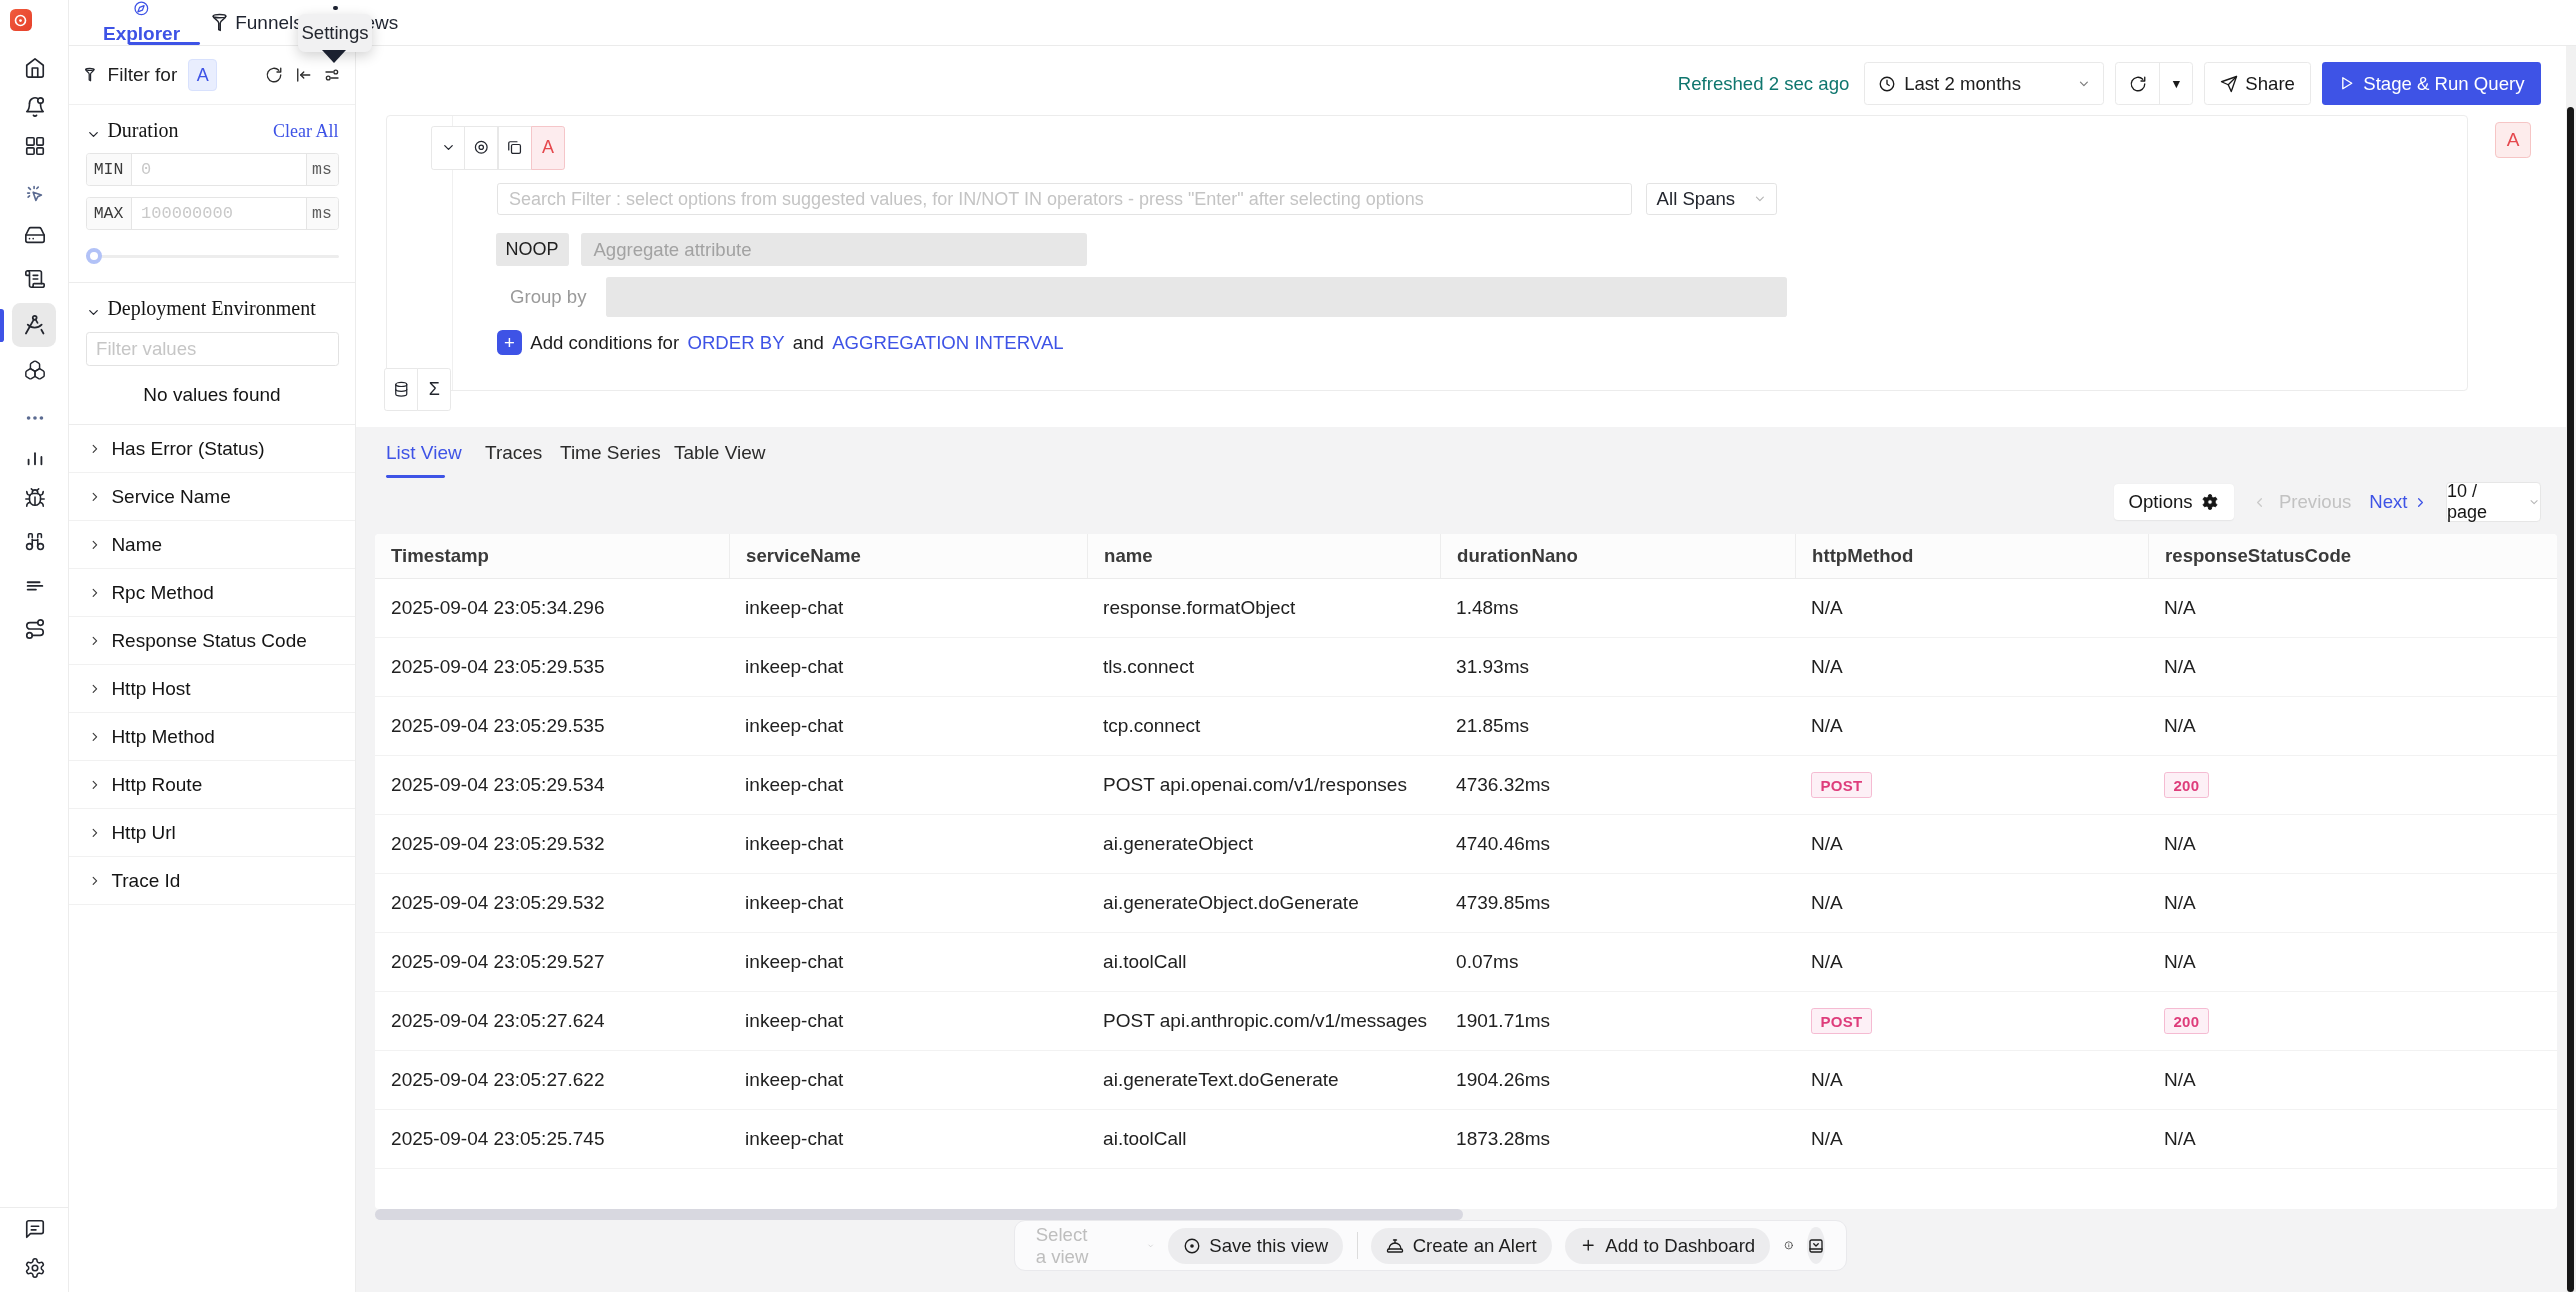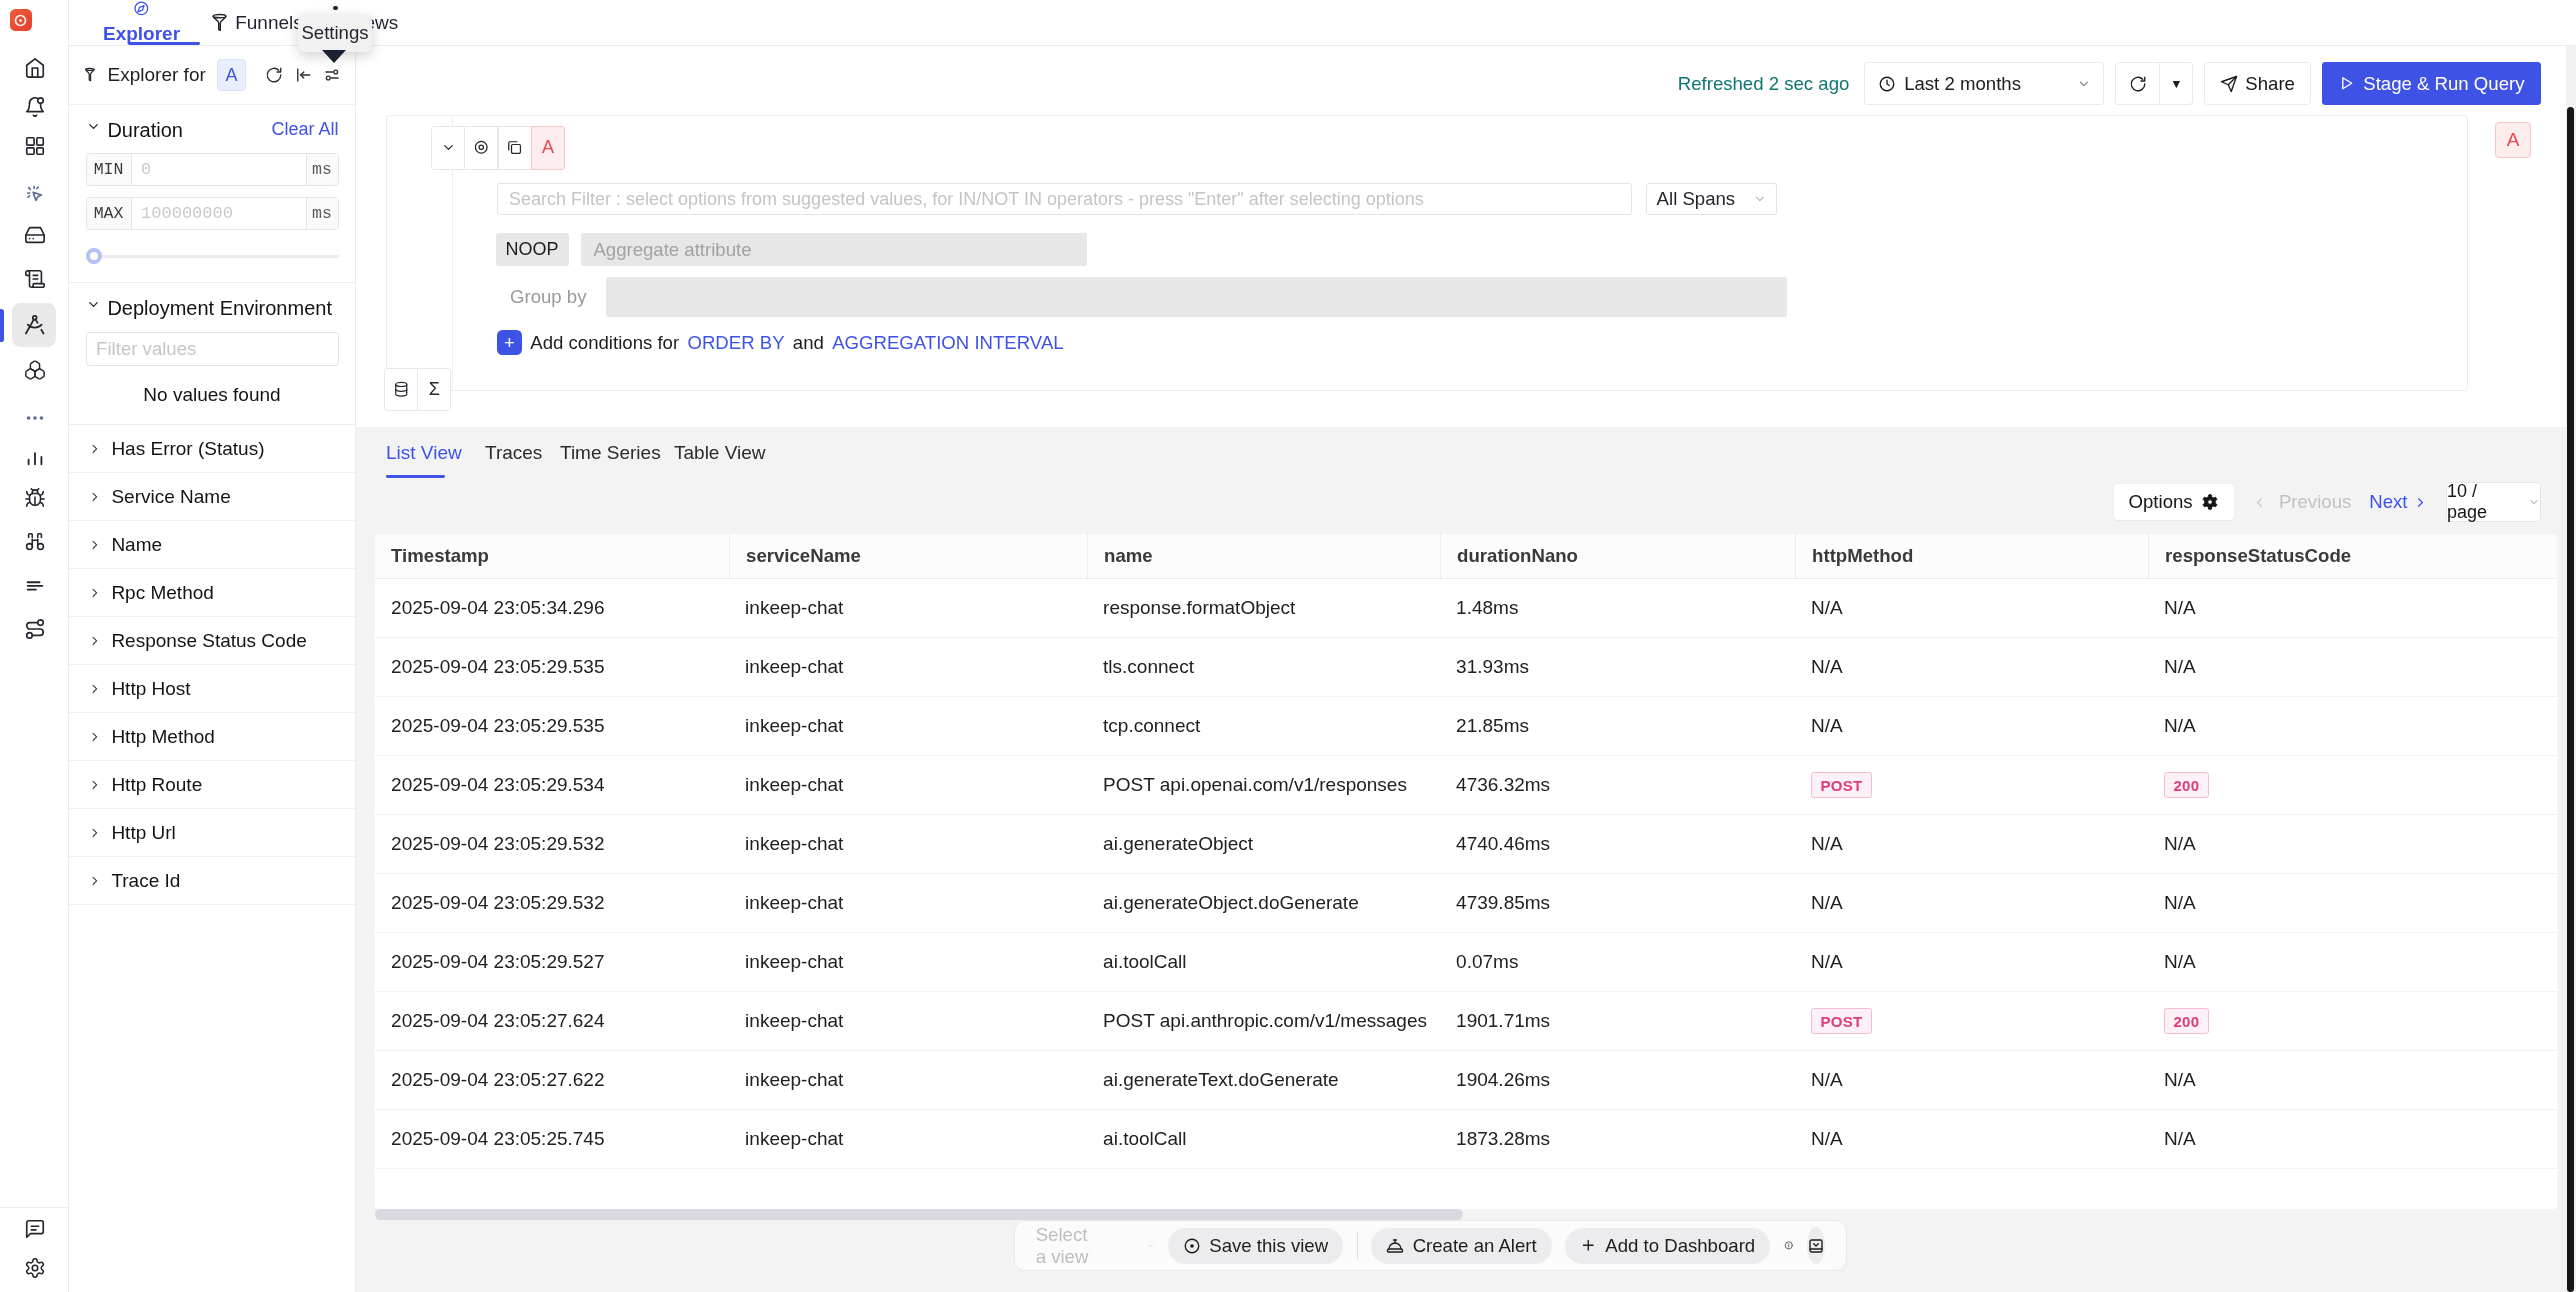--- a/index.html
+++ b/index.html
@@ -43,21 +43,21 @@
     border-right:12.4px solid transparent;border-top:13.8px solid #1b2130;z-index:25;}
   #tooltip-dot{position:absolute;left:264px;top:5.5px;width:4.8px;height:4.8px;border-radius:50%;background:#1b2130;z-index:25;}
   
   #filters{left:69px;top:46px;width:287px;height:1246px;background:#fff;border-right:0.7px solid #ececec;z-index:10;}
   #filters-header{height:59px;display:flex;align-items:center;padding:0 13.8px;gap:8.3px;border-bottom:0.7px solid #f0f0f0;}
   #filters-title{font-size:19px;color:#1f1f1f;}
   .chip-blue{width:29px;height:32px;border-radius:4.1px;background:#e9eefe;border:0.7px solid #d8e1fd;color:var(--accent);
     display:flex;align-items:center;justify-content:center;font-size:18px;margin-left:2.8px;}
   .fh-icons{margin-left:auto;display:flex;gap:11px;align-items:center;}
   .sect{padding:13.8px 16.5px 18px 16.5px;border-bottom:0.7px solid #ececec;}
-  .sect-title-row{display:flex;align-items:flex-start;gap:6.9px;}
+  .sect-title-row{display:flex;align-items:flex-end;gap:6.9px;font-family:Liberation Serif, serif;}
   .sect-title{font-size:20px;font-weight:500;color:#141414;}
   .clear-all{margin-left:auto;color:var(--accent);font-size:18px;}
   .dur-row{display:flex;height:33px;border:0.7px solid #e5e5e5;border-radius:3.4px;overflow:hidden;margin-top:11px;
     font-family:"Liberation Mono",monospace;}
   .dur-label{width:45px;background:#fafafa;border-right:0.7px solid #e5e5e5;display:flex;align-items:center;
     justify-content:center;font-size:16.5px;color:#3a3a3a;}
   .dur-input{flex:1;display:flex;align-items:center;padding-left:9.6px;font-size:17px;color:#c9c9c9;background:#fff;}
   .dur-unit{width:32px;background:#fafafa;border-left:0.7px solid #e5e5e5;display:flex;align-items:center;
     justify-content:center;font-size:16.5px;color:#5c5c5c;}
   #dur-slider{position:relative;height:16.5px;margin-top:18px;}
@@ -327,21 +327,21 @@
     <div id="tooltip-arrow"></div>
     <div id="tooltip-dot"></div>
   </header>
 
   <aside class="abs" id="filters">
     <div id="filters-header">
       <svg width="16.5" height="16.5" viewBox="0 0 24 24" fill="none" stroke="#23262e" stroke-width="1.8" stroke-linecap="round" stroke-linejoin="round">
           <path d="M10 2c3.3 0 6 .7 6 1.5S13.3 5 10 5 4 4.3 4 3.5 6.7 2 10 2"></path>
           <path d="M4 3.5C4 6 9 7.6 9 10.2V19l2 1v-9.8c0-2.6 5-4.2 5-6.7"></path>
         </svg>
-      <span id="filters-title">Explorer for</span>
+      <span id="filters-title">Filter for</span>
       <span class="chip-blue">A</span>
       <span class="fh-icons">
         <svg width="18" height="18" viewBox="0 0 24 24" fill="none" stroke="#2b2b2b" stroke-width="1.8" stroke-linecap="round" stroke-linejoin="round">
             <path d="M21 12a9 9 0 1 1-2.64-6.36"></path>
             <path d="M21 3v5h-5"></path>
           </svg>
         <svg width="18" height="18" viewBox="0 0 24 24" fill="none" stroke="#2b2b2b" stroke-width="1.8" stroke-linecap="round" stroke-linejoin="round">
             <path d="M5 4v16"></path>
             <path d="M21 12H9"></path>
             <path d="m13 8-4 4 4 4"></path>

